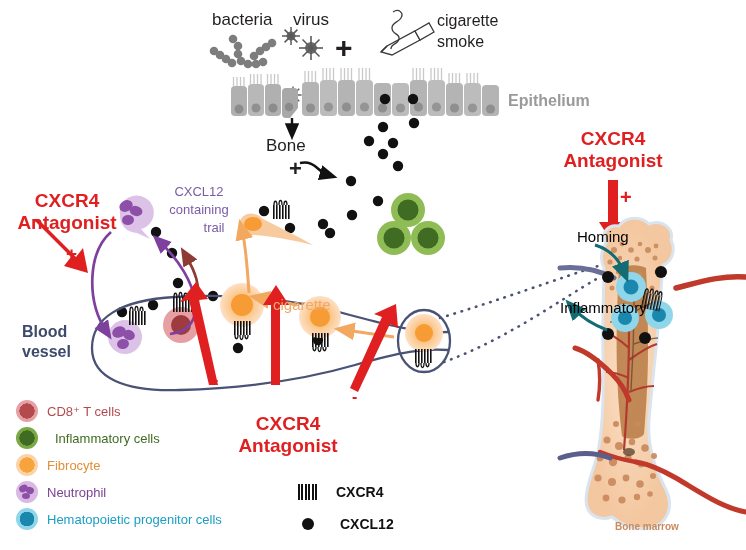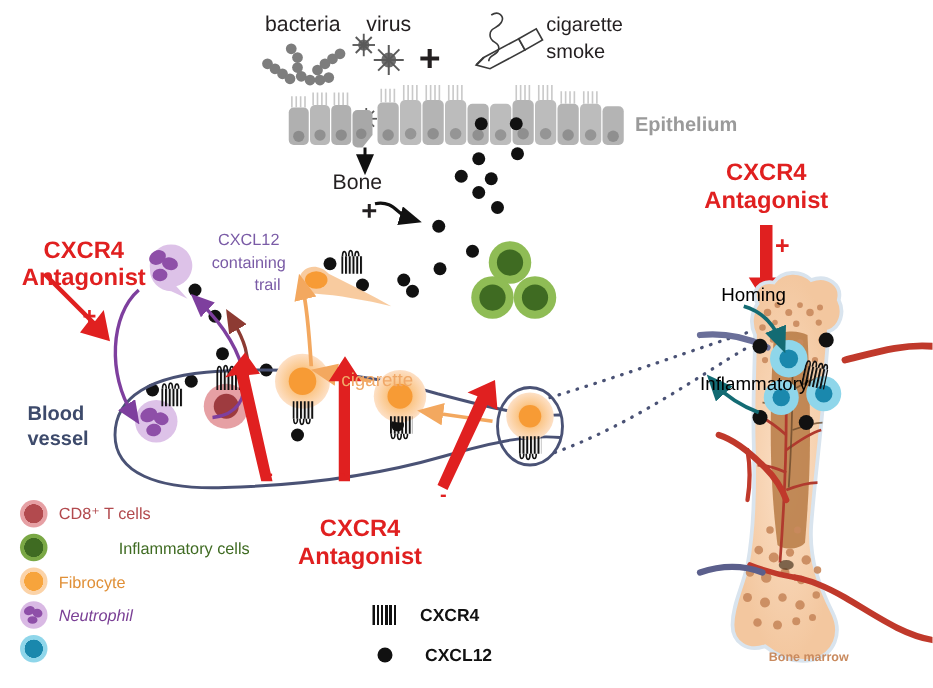--- a/index.html
+++ b/index.html
@@ -612,38 +612,39 @@
 
 <div class="lbl t-teal" style="left:577px;top:229px;">Homing</div>
 <div class="lbl t-teal" style="left:560px;top:300px;">Inflammatory</div>
 <div class="lbl t-bm" style="left:615px;top:521px;">Bone marrow</div>
 
 <div>
   <div class="legrow" style="left:16px;top:400px;">
     <span class="legdot" style="background:radial-gradient(circle,#b24a4e 0 48%,#e6a0a4 50% 100%);"></span>
     <span class="t-leg" style="color:#b24a4e;">CD8⁺ T cells</span>
   </div>
-  <div class="legrow" style="left:16px;top:427px;gap:40px;">
+  <div class="legrow" style="left:16px;top:427px;">
     <span class="legdot" style="background:radial-gradient(circle,#3f6b22 0 48%,#7aa845 50% 100%);"></span>
     <span class="t-leg" style="color:#3f6b22;margin-left:8px;">Inflammatory cells</span>
   </div>
   <div class="legrow" style="left:16px;top:454px;">
     <span class="legdot" style="background:radial-gradient(circle,#f7a43c 0 48%,#fbd3a8 50% 100%);"></span>
     <span class="t-leg" style="color:#e09038;">Fibrocyte</span>
   </div>
   <div class="legrow" style="left:16px;top:481px;">
     <span class="legdot" style="background:radial-gradient(circle,#d9b9e4 0 100%);position:relative;overflow:hidden;">
       <span style="position:absolute;left:3px;top:4px;width:9px;height:7px;border-radius:50%;background:#8e4fa8;transform:rotate(-25deg);"></span>
       <span style="position:absolute;left:10px;top:6px;width:8px;height:7px;border-radius:50%;background:#8e4fa8;transform:rotate(20deg);"></span>
       <span style="position:absolute;left:6px;top:12px;width:8px;height:6px;border-radius:50%;background:#8e4fa8;"></span>
     </span>
-    <span class="t-leg" style="color:#7a3f95;font-style:italic;">Neutrophil</span>
+    <span class="t-leg" style="color:#7a3f95;">Neutrophil</span>
   </div>
   <div class="legrow" style="left:16px;top:508px;">
     <span class="legdot" style="background:radial-gradient(circle,#1a88ad 0 46%,#8fd6ea 48% 100%);"></span>
+    <span class="t-leg" style="color:#1a9ec4;">Hematopoietic progenitor cells</span>
   </div>
 </div>
 
 <div>
   <div class="legrow" style="left:298px;top:484px;">
     <span style="width:20px;height:16px;display:inline-block;margin-right:18px;
       background:repeating-linear-gradient(90deg,#111 0 2px,transparent 2px 3.4px);"></span>
     <span class="t-key">CXCR4</span>
   </div>
   <div class="legrow" style="left:298px;top:516px;">

